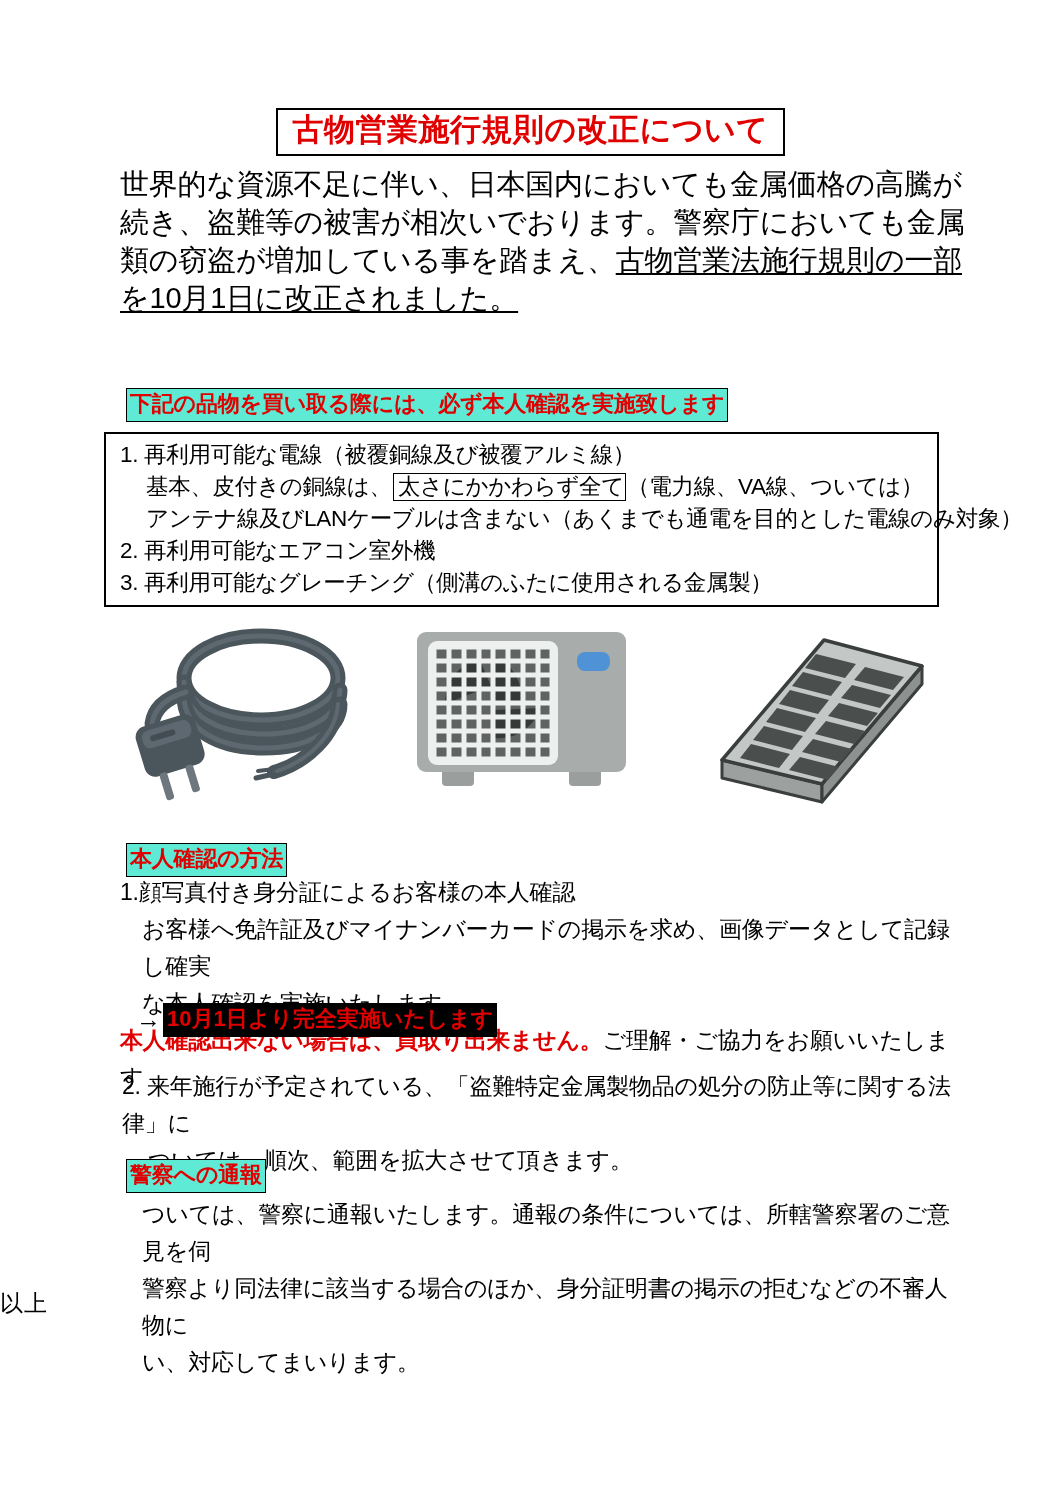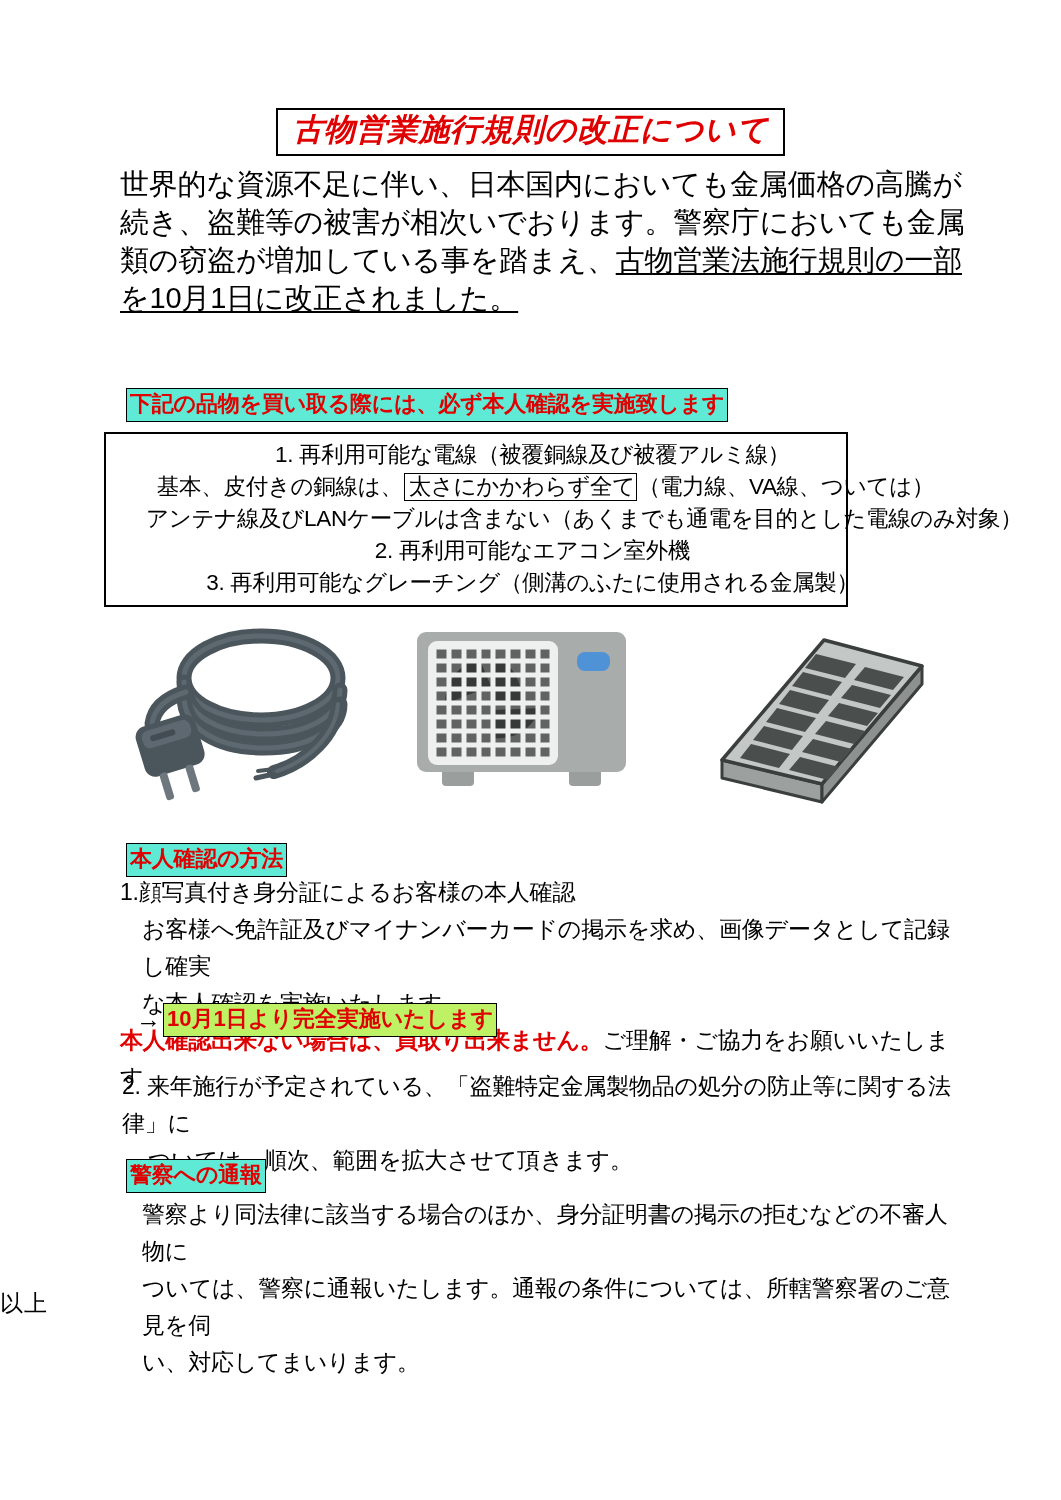--- a/index.html
+++ b/index.html
@@ -40,21 +40,20 @@
     padding: 3px 14px 6px 14px;
     background: #ffffff;
   }
   .title-text {
     color: #e00000;
     font-size: 31px;
     font-weight: bold;
     letter-spacing: 0.5px;
     line-height: 1.12;
     white-space: nowrap;
-    font-style: italic;
   }
 
   
   .para {
     position: absolute;
     font-size: 29px;
     line-height: 38px;
     color: #000000;
     letter-spacing: -0.2px;
   }
@@ -88,26 +87,25 @@
   }
   .hl-buy { left: 126px; top: 388px; }
   .hl-method { left: 126px; top: 843px; }
   .hl-police { left: 126px; top: 1159px; }
 
   
   .list-box {
     position: absolute;
     left: 104px;
     top: 432px;
-    width: 744px;
+    width: 835px;
     height: 175px;
     border: 2px solid #000000;
     box-sizing: border-box;
     background: #ffffff;
-    text-align: center;
   }
   .list-inner {
     position: absolute;
     left: 14px;
     top: 5px;
     width: 825px;
     font-size: 22.5px;
     line-height: 32px;
     letter-spacing: -0.3px;
     white-space: nowrap;
@@ -161,21 +159,21 @@
     display: flex;
     align-items: center;
   }
   .arrow-glyph {
     color: #000000;
     font-size: 25px;
     margin-right: 2px;
     line-height: 1;
   }
   .arrow-hl {
-    background: #bef264;
+    background: #000000;
     border: 1.5px solid #000000;
     color: #e00000;
     font-weight: bold;
     font-size: 22px;
     padding: 2px 3px 4px 3px;
     line-height: 1.18;
   }
 
   
   .sec-item2 {
@@ -352,20 +350,20 @@
   </div>
 
   <div class="sec-item2">
     <span class="ln">2. 来年施行が予定されている、「盗難特定金属製物品の処分の防止等に関する法律」に</span>
     <span class="ln ind">ついては、順次、範囲を拡大させて頂きます。</span>
   </div>
 
   <div class="hl hl-police">警察への通報</div>
 
   <div class="sec-police">
+    <span class="ln">ついては、警察に通報いたします。通報の条件については、所轄警察署のご意見を伺</span>
     <span class="ln">警察より同法律に該当する場合のほか、身分証明書の掲示の拒むなどの不審人物に</span>
-    <span class="ln">ついては、警察に通報いたします。通報の条件については、所轄警察署のご意見を伺</span>
     <span class="ln">い、対応してまいります。</span>
   </div>
 
   <div class="closing">以上</div>
 
 </div>
 
 </body></html>

